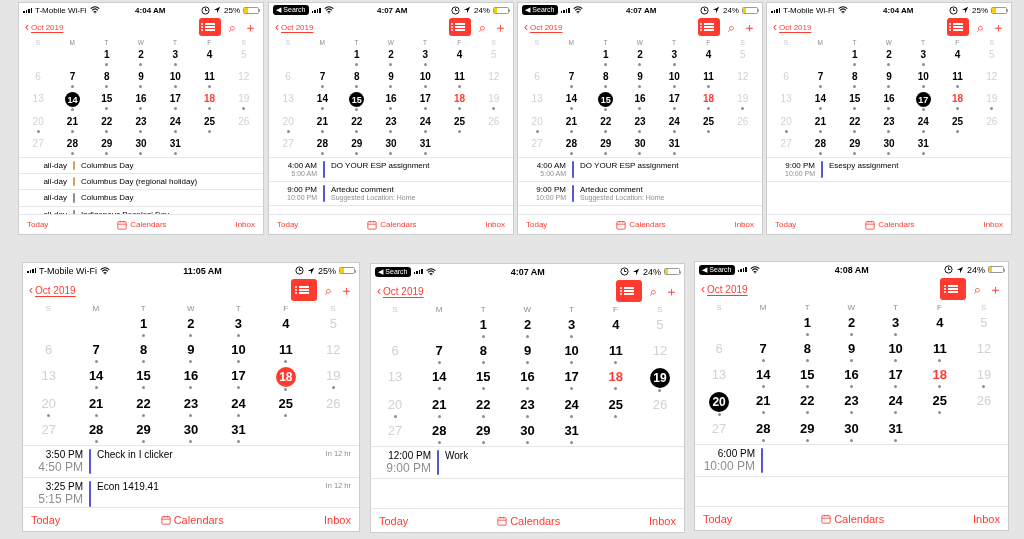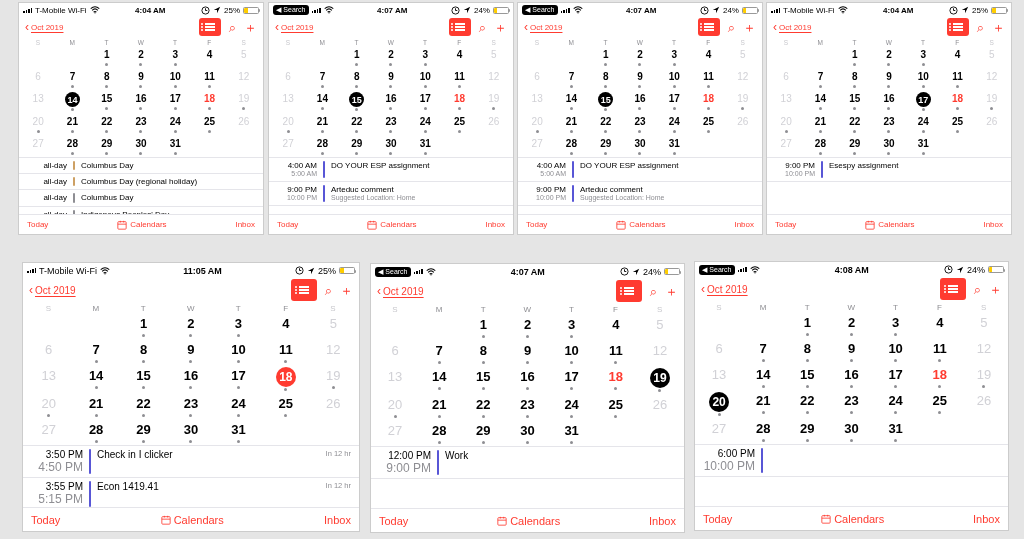--- a/index.html
+++ b/index.html
@@ -1349,21 +1349,21 @@
           <div class="bar" style="background:#5856d6"></div>
           <div class="body">
             <div class="txt">
               <div>Check in I clicker</div>
             </div>
             <div class="meta">In 12 hr</div>
           </div>
         </div>
         <div class="evt">
           <div class="time">
-            <div>3:55 PM</div>
+            <div>3:25 PM</div>
             <div class="sub">5:15 PM</div>
           </div>
           <div class="bar" style="background:#5856d6"></div>
           <div class="body">
             <div class="txt">
               <div>Econ 1419.41</div>
             </div>
             <div class="meta">In 12 hr</div>
           </div>
         </div>

